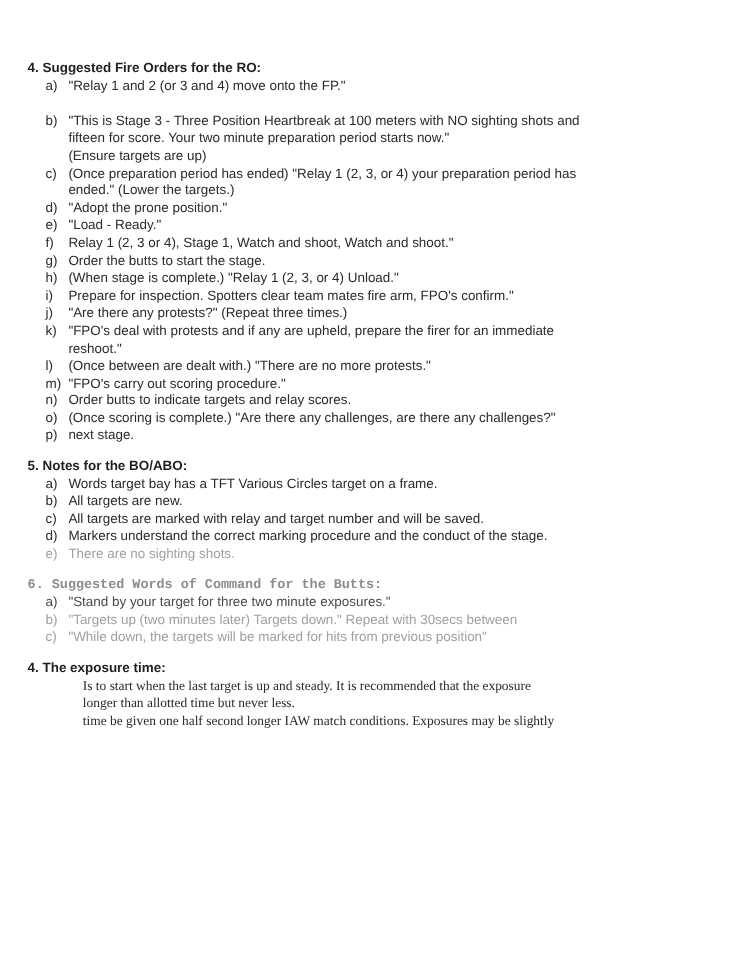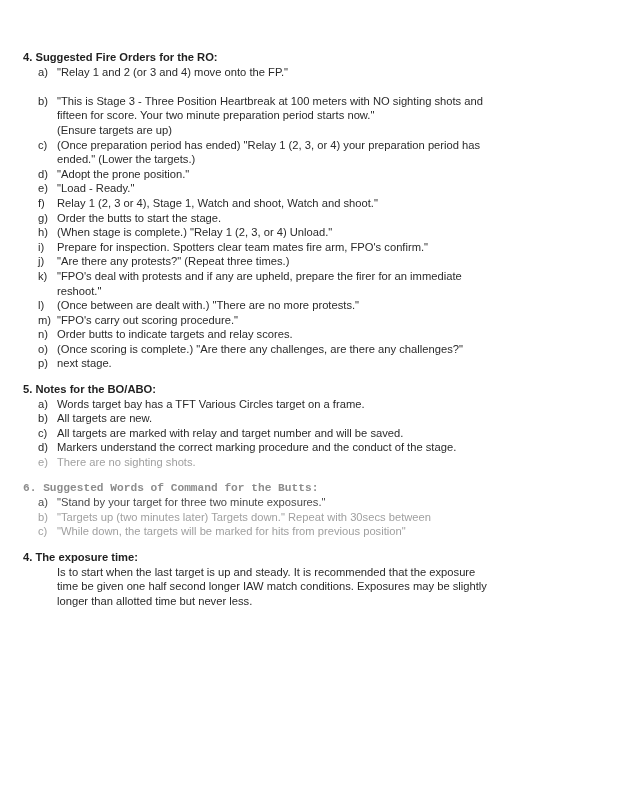--- a/index.html
+++ b/index.html
@@ -30,21 +30,21 @@
   .section-heading.heading-muted { color: #8c8c8c; font-family: Liberation Mono, monospace; }
   .item { display: flex; }
   .item-label {
     flex: 0 0 19px;
     margin-left: 15px;
     white-space: nowrap;
   }
   .item-lines { flex: 1 1 auto; min-width: 0; }
   .line { white-space: nowrap; }
   .gap { height: 14.6px; }
-  .para { margin-left: 34px; }
+  .para { margin-left: 46px; font-family: Liberation Serif, serif; }
   .tone-normal { color: #2a2a2a; }
   .tone-semi   { color: #4a4a4a; }
   .tone-muted  { color: #a0a0a0; }
   .footer-line {
     position: absolute;
     top: 733px;
     left: 277px;
     transform: translateX(-50%);
     font-size: 10px;
     color: #b3b3b3;
@@ -217,19 +217,19 @@
         <div class="item tone-muted">
           <div class="item-label">c)</div>
           <div class="item-lines">
             <div class="line">"While down, the targets will be marked for hits from previous position"</div>
           </div>
         </div>
       </div>
       <div class="section">
         <div class="section-heading">4. The exposure time:</div>
         <div class="line para tone-normal">Is to start when the last target is up and steady. It is recommended that the exposure</div>
+        <div class="line para tone-normal">longer than allotted time but never less.</div>
         <div class="line para tone-normal">time be given one half second longer IAW match conditions. Exposures may be slightly</div>
-        <div class="line para tone-normal">longer than allotted time but never less.</div>
       </div>
     </div>
   <div class="footer-line">2012 BC TACTICAL RIFLE CHAMPIONSHIP - Course of Fire</div>
   <div class="page-number">8</div>
 </div>
 
 </body></html>

